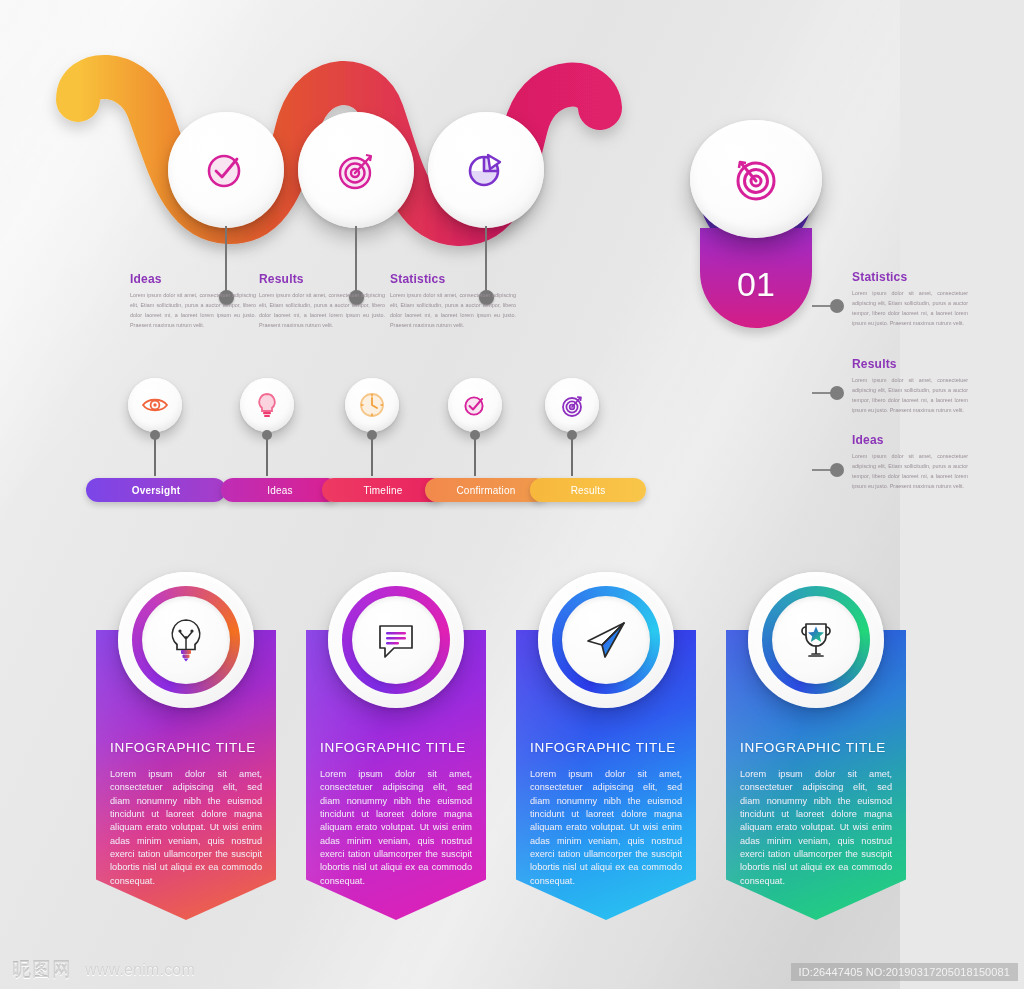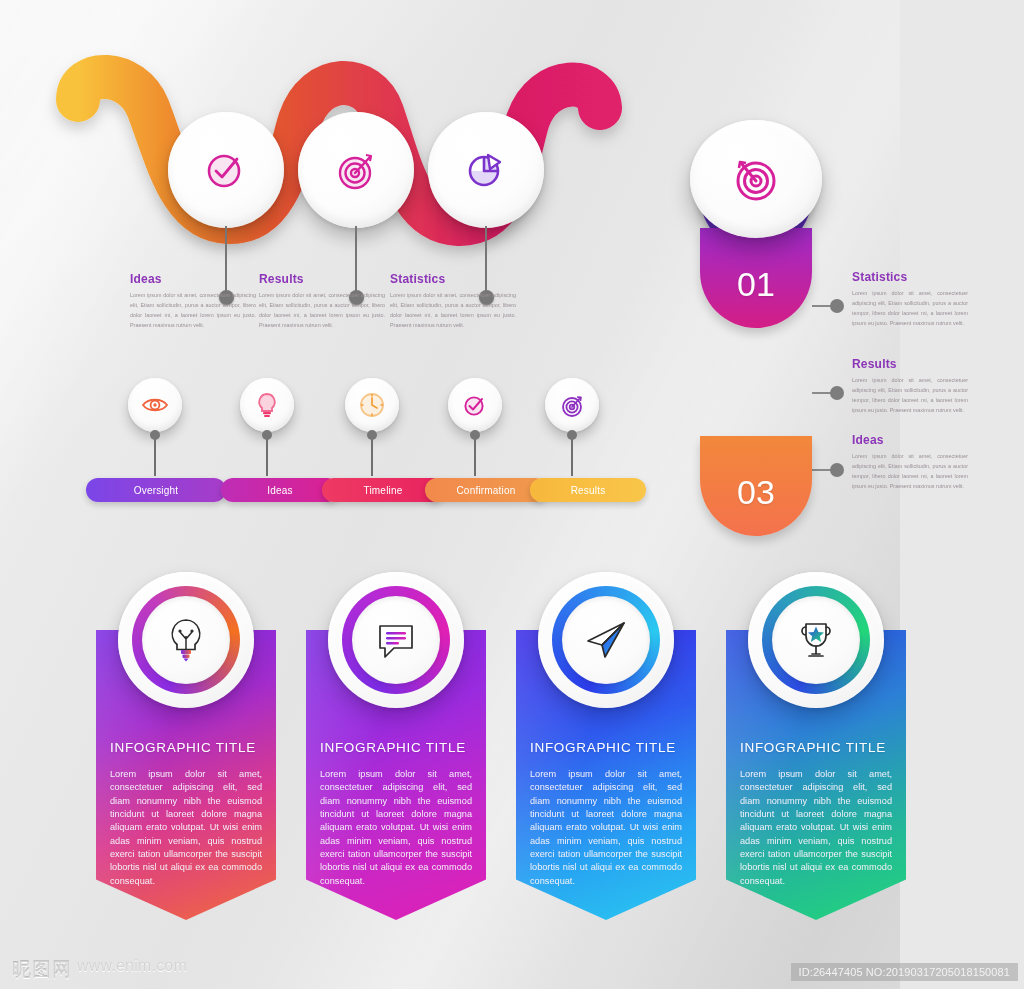--- a/index.html
+++ b/index.html
@@ -122,21 +122,21 @@
   }
   .card-ring .inner{
     width:88px;height:88px;border-radius:50%;
     background:radial-gradient(circle at 36% 26%,#ffffff 0%,#fbfbfb 60%,#f1f1f1 100%);
     box-shadow:inset 0 2px 5px rgba(0,0,0,.07), 0 2px 4px rgba(0,0,0,.10);
     display:flex;align-items:center;justify-content:center;
   }
 
   
   #watermark{position:absolute;left:0;bottom:0;width:1024px;height:44px;}
-  #wm-logo{position:absolute;left:12px;bottom:6px;display:flex;align-items:flex-start;gap:5px;}
+  #wm-logo{position:absolute;left:12px;bottom:6px;display:flex;align-items:center;gap:13px;}
   #wm-cn{font-size:19px;color:#d2d2d2;letter-spacing:1px;
          text-shadow:0 1px 0 #fff, 0 -1px 0 #bdbdbd;font-family:"DejaVu Sans",sans-serif;}
   #wm-url{font-size:16px;color:#d4d4d4;text-shadow:0 1px 0 #fff;letter-spacing:.2px;}
   #wm-id{
     position:absolute;right:6px;bottom:8px;background:rgba(160,160,160,.55);
     color:#f2f2f2;font-size:11px;padding:3px 8px;letter-spacing:.1px;
   }
 </style>
 </head>
 <body>
@@ -264,21 +264,21 @@
         <circle cx="15" cy="17" r="9" fill="none" stroke="#8E2FC0" stroke-width="1.8"></circle>
         <circle cx="15" cy="17" r="5.6" fill="none" stroke="#8E2FC0" stroke-width="1.8"></circle>
         <circle cx="15" cy="17" r="2.3" fill="none" stroke="#8E2FC0" stroke-width="1.8"></circle>
         <path d="M15 17 L23 8" stroke="#8E2FC0" stroke-width="1.8" stroke-linecap="round"></path>
         <path d="M20 7 L24 7.4 L23.5 11" fill="none" stroke="#8E2FC0" stroke-width="1.6" stroke-linejoin="round"></path>
       </svg>
     </div>
     <div class="tl-stem" style="left:571px;top:72px;height:44px;"></div>
     <div class="tl-dot" style="left:567px;top:70px;"></div>
 
-    <div class="tl-seg" style="left:86px;top:118px;width:140px;background:linear-gradient(90deg,#7B46E8,#A83CC8);">
+    <div class="tl-seg" style="left:86px;top:118px;width:140px;background:linear-gradient(90deg,#7B46E8,#A83CC8);font-weight:bold;">
       <span>Oversight</span>
     </div>
     <div class="tl-seg" style="left:221px;top:118px;width:118px;background:linear-gradient(90deg,#BE2DB6,#DB2090);">
       <span>Ideas</span>
     </div>
     <div class="tl-seg" style="left:322px;top:118px;width:122px;background:linear-gradient(90deg,#EE3A63,#E8225F);">
       <span>Timeline</span>
     </div>
     <div class="tl-seg" style="left:425px;top:118px;width:122px;background:linear-gradient(90deg,#F2894C,#F09A4C);">
       <span>Confirmation</span>
@@ -303,25 +303,20 @@
       </svg>
     </div>
 
     <div class="v-seg" style="top:108px;z-index:4;">
       <div class="body" style="height:100px;background:linear-gradient(180deg,#A02BC8,#D41E86);">
         <span class="v-num">01</span>
       </div>
     </div>
 
 
-    <div class="v-seg" style="top:316px;z-index:2;">
-      <div class="body" style="height:100px;background:linear-gradient(180deg,#F2883C,#F4724C);">
-        <span class="v-num">03</span>
-      </div>
-    </div>
 
     <div class="v-lead" style="left:132px;top:185px;width:22px;"></div>
     <div class="v-dot" style="left:150px;top:179px;"></div>
     <div class="v-cap" style="left:172px;top:150px;">
       <p class="cap-title">Statistics</p>
       <p class="cap-body">Lorem ipsum dolor sit amet, consectetuer adipiscing elit, Etiam sollicitudin, purus a auctor tempor, libero dolor laoreet mi, a laoreet lorem ipsum eu justo. Praesent maximus rutrum velit.</p>
     </div>
 
     <div class="v-lead" style="left:132px;top:272px;width:22px;"></div>
     <div class="v-dot" style="left:150px;top:266px;"></div>

